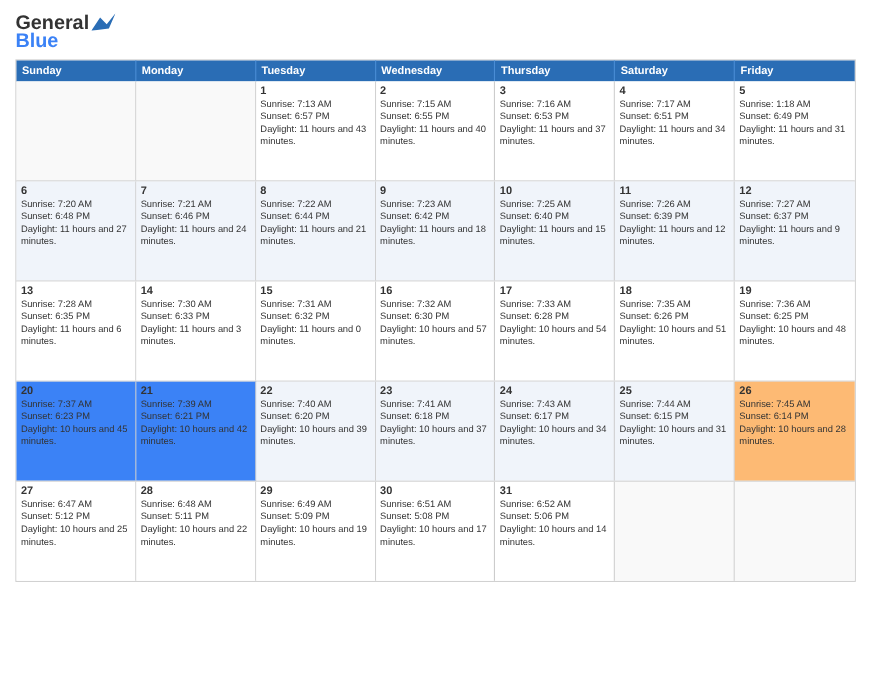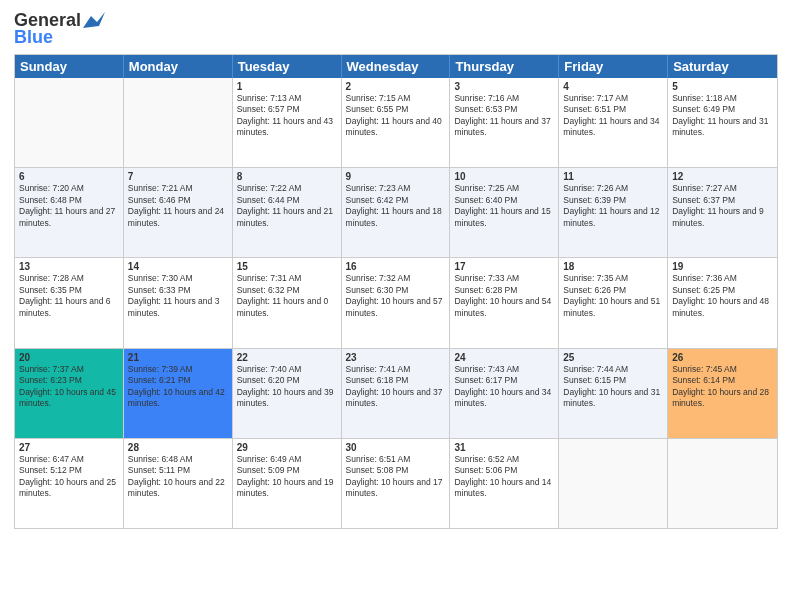--- a/index.html
+++ b/index.html
@@ -51,21 +51,21 @@
       flex-direction: column;
       border: 1px solid #ccc;
     }
     .cal-header {
       display: grid;
       grid-template-columns: repeat(7, 1fr);
       background: #2a6db5;
     }
     .cal-header-cell {
       color: #fff;
-      font-size: 13px;
+      font-size: 10px;
       font-weight: bold;
       padding: 4px 5px;
       text-align: left;
       border-right: 1px solid #4a8dd5;
     }
     .cal-header-cell:last-child { border-right: none; }
     .cal-body {
       flex: 1;
       display: flex;
       flex-direction: column;
@@ -121,22 +121,22 @@
     </div>
   </div>
 
   <div class="calendar">
     <div class="cal-header" id="cal-header">
         <div class="cal-header-cell">Sunday</div>
         <div class="cal-header-cell">Monday</div>
         <div class="cal-header-cell">Tuesday</div>
         <div class="cal-header-cell">Wednesday</div>
         <div class="cal-header-cell">Thursday</div>
+        <div class="cal-header-cell">Saturday</div>
         <div class="cal-header-cell">Friday</div>
-        <div class="cal-header-cell">Saturday</div>
       </div>
     <div class="cal-body" id="cal-body">
         <div class="cal-row">
           <div class="cal-cell empty"></div>
           <div class="cal-cell empty"></div>
           <div class="cal-cell"><span class="day-num">1</span><span class="cell-text" style="white-space: pre-line;">Sunrise: 7:13 AM
 Sunset: 6:57 PM
 Daylight: 11 hours and 43 minutes.</span></div>
           <div class="cal-cell"><span class="day-num">2</span><span class="cell-text" style="white-space: pre-line;">Sunrise: 7:15 AM
 Sunset: 6:55 PM
@@ -191,21 +191,21 @@
 Sunset: 6:28 PM
 Daylight: 10 hours and 54 minutes.</span></div>
           <div class="cal-cell"><span class="day-num">18</span><span class="cell-text" style="white-space: pre-line;">Sunrise: 7:35 AM
 Sunset: 6:26 PM
 Daylight: 10 hours and 51 minutes.</span></div>
           <div class="cal-cell"><span class="day-num">19</span><span class="cell-text" style="white-space: pre-line;">Sunrise: 7:36 AM
 Sunset: 6:25 PM
 Daylight: 10 hours and 48 minutes.</span></div>
         </div>
         <div class="cal-row">
-          <div class="cal-cell alt-row" style="background: #14b8a6;"><span class="day-num">20</span><span class="cell-text" style="white-space: pre-line;">Sunrise: 7:37 AM
+          <div class="cal-cell alt-row" style="background: #3b82f6;"><span class="day-num">20</span><span class="cell-text" style="white-space: pre-line;">Sunrise: 7:37 AM
 Sunset: 6:23 PM
 Daylight: 10 hours and 45 minutes.</span></div>
           <div class="cal-cell alt-row" style="background: #3b82f6;"><span class="day-num">21</span><span class="cell-text" style="white-space: pre-line;">Sunrise: 7:39 AM
 Sunset: 6:21 PM
 Daylight: 10 hours and 42 minutes.</span></div>
           <div class="cal-cell alt-row" style="background: rgb(240, 244, 250);"><span class="day-num">22</span><span class="cell-text" style="white-space: pre-line;">Sunrise: 7:40 AM
 Sunset: 6:20 PM
 Daylight: 10 hours and 39 minutes.</span></div>
           <div class="cal-cell alt-row" style="background: rgb(240, 244, 250);"><span class="day-num">23</span><span class="cell-text" style="white-space: pre-line;">Sunrise: 7:41 AM
 Sunset: 6:18 PM

